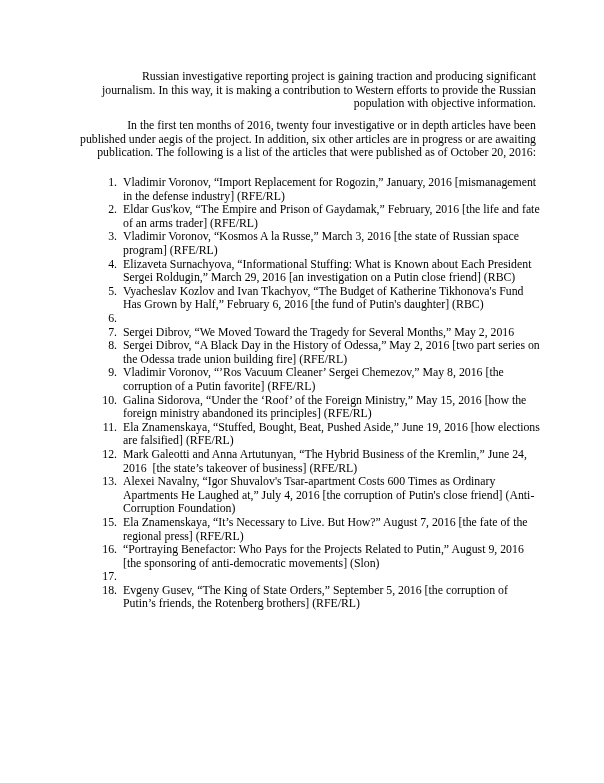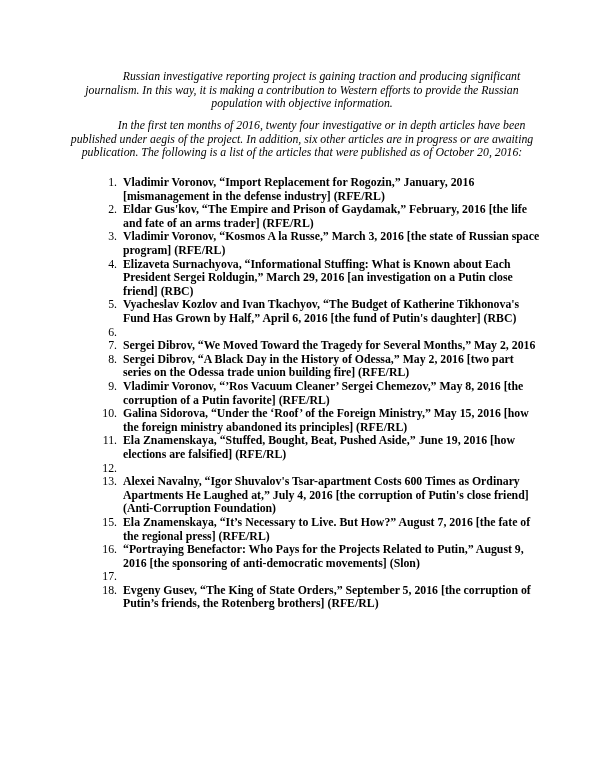--- a/index.html
+++ b/index.html
@@ -20,43 +20,41 @@
   .doc {
     position: absolute;
     top: 70px;
     left: 68px;
     width: 475px;
   }
   .para {
     margin: 0 0 8.5px 0;
     padding-right: 7px;
     text-indent: 39px;
-    text-align: center;
-    font-style: italic;
+    text-align: right;
   }
   .articles {
     list-style: none;
     margin: 16px 0 0 0;
     padding: 0;
     width: 475px;
   }
   .articles li {
     display: flex;
     align-items: flex-start;
   }
   .num {
     flex: 0 0 49px;
     text-align: right;
     padding-right: 6px;
     box-sizing: content-box;
   }
   .txt {
     flex: 1 1 auto;
     white-space: pre-wrap;
-    font-weight: bold;
   }
 </style>
 </head>
 <body>
 
 <div class="doc">
 
   <p class="para">Russian investigative reporting project is gaining traction and producing significant journalism. In this way, it is making a contribution to Western efforts to provide the Russian population with objective information.</p>
 
   <p class="para">In the first ten months of 2016, twenty four investigative or in depth articles have been published under aegis of the project. In addition, six other articles are in progress or are awaiting publication. The following is a list of the articles that were published as of October 20, 2016:</p>
@@ -73,21 +71,21 @@
     <li>
       <span class="num">3.</span>
       <span class="txt">Vladimir Voronov, “Kosmos A la Russe,” March 3, 2016 [the state of Russian space program] (RFE/RL)</span>
     </li>
     <li>
       <span class="num">4.</span>
       <span class="txt">Elizaveta Surnachyova, “Informational Stuffing: What is Known about Each President Sergei Roldugin,” March 29, 2016 [an investigation on a Putin close friend] (RBC)</span>
     </li>
     <li>
       <span class="num">5.</span>
-      <span class="txt">Vyacheslav Kozlov and Ivan Tkachyov, “The Budget of Katherine Tikhonova's Fund Has Grown by Half,” April 6, 2016 [the fund of Putin's daughter] (RBC)</span>
+      <span class="txt">Vyacheslav Kozlov and Ivan Tkachyov, “The Budget of Katherine Tikhonova's Fund Has Grown by Half,” February 6, 2016 [the fund of Putin's daughter] (RBC)</span>
     </li>
     <li>
       <span class="num">6.</span>
     </li>
     <li>
       <span class="num">7.</span>
       <span class="txt">Sergei Dibrov, “We Moved Toward the Tragedy for Several Months,” May 2, 2016</span>
     </li>
     <li>
       <span class="num">8.</span>
@@ -100,20 +98,21 @@
     <li>
       <span class="num">10.</span>
       <span class="txt">Galina Sidorova, “Under the ‘Roof’ of the Foreign Ministry,” May 15, 2016 [how the foreign ministry abandoned its principles] (RFE/RL)</span>
     </li>
     <li>
       <span class="num">11.</span>
       <span class="txt">Ela Znamenskaya, “Stuffed, Bought, Beat, Pushed Aside,” June 19, 2016 [how elections are falsified] (RFE/RL)</span>
     </li>
     <li>
       <span class="num">12.</span>
+      <span class="txt">Mark Galeotti and Anna Artutunyan, “The Hybrid Business of the Kremlin,” June 24, 2016  [the state’s takeover of business] (RFE/RL)</span>
     </li>
     <li>
       <span class="num">13.</span>
       <span class="txt">Alexei Navalny, “Igor Shuvalov's Tsar-apartment Costs 600 Times as Ordinary Apartments He Laughed at,” July 4, 2016 [the corruption of Putin's close friend] (Anti-Corruption Foundation)</span>
     </li>
     <li>
       <span class="num">15.</span>
       <span class="txt">Ela Znamenskaya, “It’s Necessary to Live. But How?” August 7, 2016 [the fate of the regional press] (RFE/RL)</span>
     </li>
     <li>

